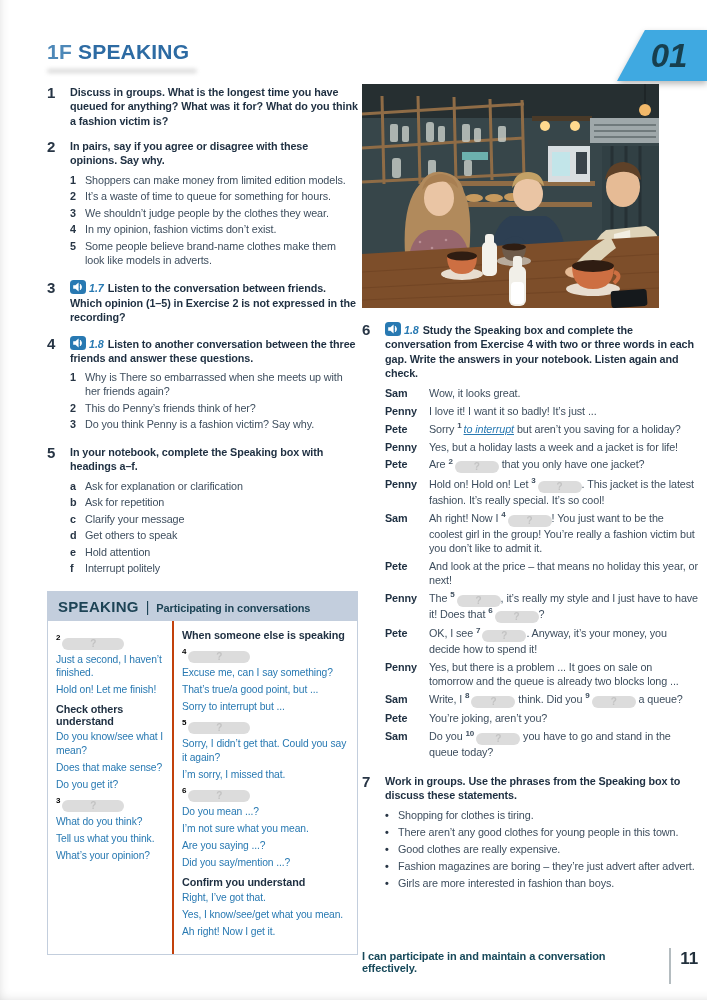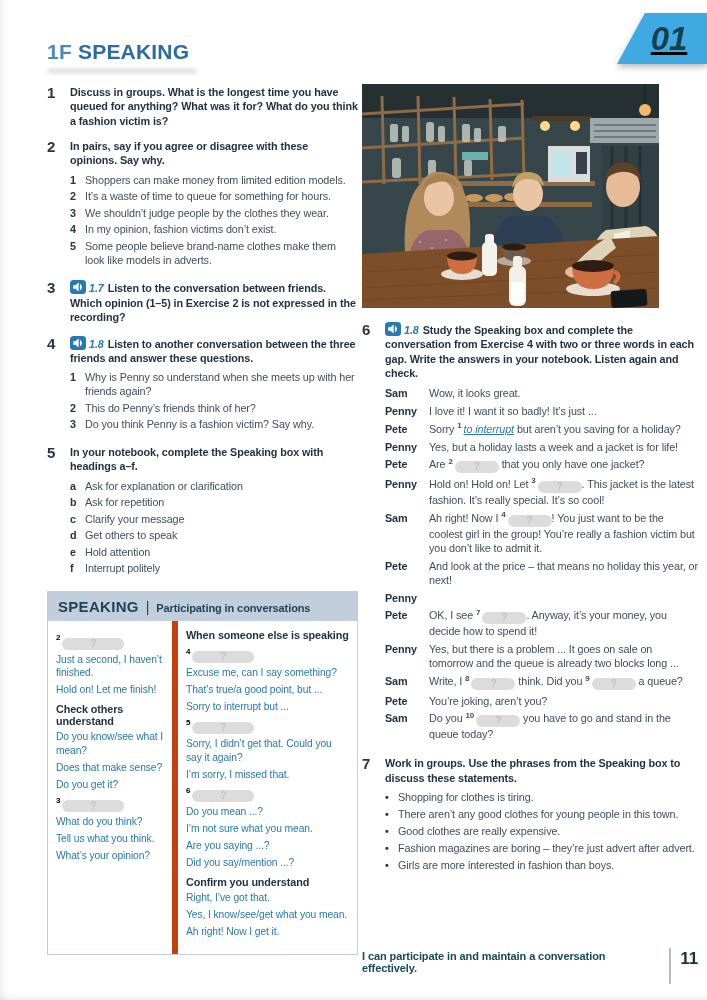--- a/index.html
+++ b/index.html
@@ -10,21 +10,21 @@
     background:#ffffff; overflow:hidden;
     box-shadow:inset 6px -6px 12px -8px rgba(0,0,0,.18);
     letter-spacing:-0.1px;
   }
   
   .hdr { position:absolute; left:47px; top:40px; }
   .hdr h1 { font-size:21px; font-weight:700; letter-spacing:.2px; }
   .hdr .code { color:#4d88b8; }
   .hdr .ttl  { color:#2d6ba3; }
   .hdr-shadow { width:150px; height:4px; margin-top:5px; background:#d7d7d7; filter:blur(2.2px); border-radius:2px; }
-  .badge-wrap { position:absolute; right:0; top:13px; filter:drop-shadow(0 3px 3px rgba(0,0,0,.28));text-decoration:underline; }
+  .badge-wrap { position:absolute; right:0; top:30px; filter:drop-shadow(0 3px 3px rgba(0,0,0,.28)); }
   .badge {
     width:90px; height:51px; background:#3fa9e1;
     clip-path:polygon(31% 0, 100% 0, 100% 100%, 0% 100%);
     display:flex; align-items:center; justify-content:center;
     padding-left:14px; font-size:33px; font-weight:700; font-style:italic; color:#173f4e;
   }
   
   .col-left  { position:absolute; left:47px; top:85px; width:311px; }
   .col-right { position:absolute; left:362px; top:84px; width:336px; }
   
@@ -50,21 +50,21 @@
   .fill { color:#2879b2; font-style:italic; text-decoration:underline; }
   
   .speaking-box { margin-top:13px; width:311px; }
   .sb-header { background:#c3cedd; padding:7px 11px 6px; display:flex; align-items:baseline; }
   .sb-title { color:#1d4355; font-weight:700; font-size:15px; letter-spacing:.3px; }
   .sb-pipe { color:#1d4355; font-weight:400; font-size:14px; margin:0 7px; }
   .sb-sub { color:#1d4355; font-weight:700; font-size:11px; }
   .sb-body { display:flex; border:1px solid #c3cedd; border-top:none; background:#fff; }
   .sb-col { padding:8px 8px 10px; font-size:10.3px; }
   .sb-col.c0 { width:124px; }
-  .sb-col.c1 { flex:1; border-left:6px solid #c2410c; }
+  .sb-col.c1 { flex:1; border-left:2px solid #c2410c; }
   .col-title { font-weight:700; color:#1e2f41; font-size:10.8px; line-height:1.25; margin-bottom:7px; }
   .phrase-group { margin-bottom:6px; }
   .group-head { margin:7px 0 3px; }
   .group-head .subhead { font-weight:700; color:#1e2f41; font-size:10.8px; }
   .phrase-group .gap { width:62px; }
   .phrase { color:#2879b2; line-height:1.3; margin-bottom:3.5px; }
   
   .photo { width:297px; height:224px; overflow:hidden; }
   
   .dlg { margin-top:6px; }
@@ -148,21 +148,21 @@
       <div>
         <div class="instr"><span class="audio"><svg width="16" height="14" viewBox="0 0 16 14">
                 <rect width="16" height="14" rx="3.5" fill="#2879b2"></rect>
                 <path d="M3.2 5.2v3.6h2.2l3.2 2.8V2.4L5.4 5.2H3.2z" fill="#fff"></path>
                 <path d="M10.3 4.6a3.6 3.6 0 010 4.8M10.3 6.1a1.7 1.7 0 010 1.8" stroke="#fff" stroke-width="1.1" fill="none" stroke-linecap="round"></path>
               </svg></span><span class="audio-num">1.8</span><span>Listen to another conversation between the three friends and answer these questions.</span></div>
         <div class="sub-list">
 
             <div class="sub-item">
               <span class="sub-num">1</span>
-              <span>Why is Penny so understand when she meets up with her friends again?</span>
+              <span>Why is There so embarrassed when she meets up with her friends again?</span>
             </div>
 
             <div class="sub-item">
               <span class="sub-num">2</span>
               <span>This do Penny’s friends think of her?</span>
             </div>
 
             <div class="sub-item">
               <span class="sub-num">3</span>
               <span>Do you think Penny is a fashion victim? Say why.</span>
@@ -428,20 +428,21 @@
               <span class="dlg-text"><span>Ah right! Now I </span><sup class="supnum">4</sup><span class="gap">?</span><span>! You just want to be the coolest girl in the group! You’re really a fashion victim but you don’t like to admit it.</span></span>
             </div>
 
             <div class="dlg-row">
               <span class="speaker">Pete</span>
               <span class="dlg-text"><span>And look at the price – that means no holiday this year, or next!</span></span>
             </div>
 
             <div class="dlg-row">
               <span class="speaker">Penny</span>
+              <span class="dlg-text"><span>The </span><sup class="supnum">5</sup><span class="gap">?</span><span>, it’s really my style and I just have to have it! Does that </span><sup class="supnum">6</sup><span class="gap">?</span><span>?</span></span>
             </div>
 
             <div class="dlg-row">
               <span class="speaker">Pete</span>
               <span class="dlg-text"><span>OK, I see </span><sup class="supnum">7</sup><span class="gap">?</span><span>. Anyway, it’s your money, you decide how to spend it!</span></span>
             </div>
 
             <div class="dlg-row">
               <span class="speaker">Penny</span>
               <span class="dlg-text"><span>Yes, but there is a problem ... It goes on sale on tomorrow and the queue is already two blocks long ...</span></span>

